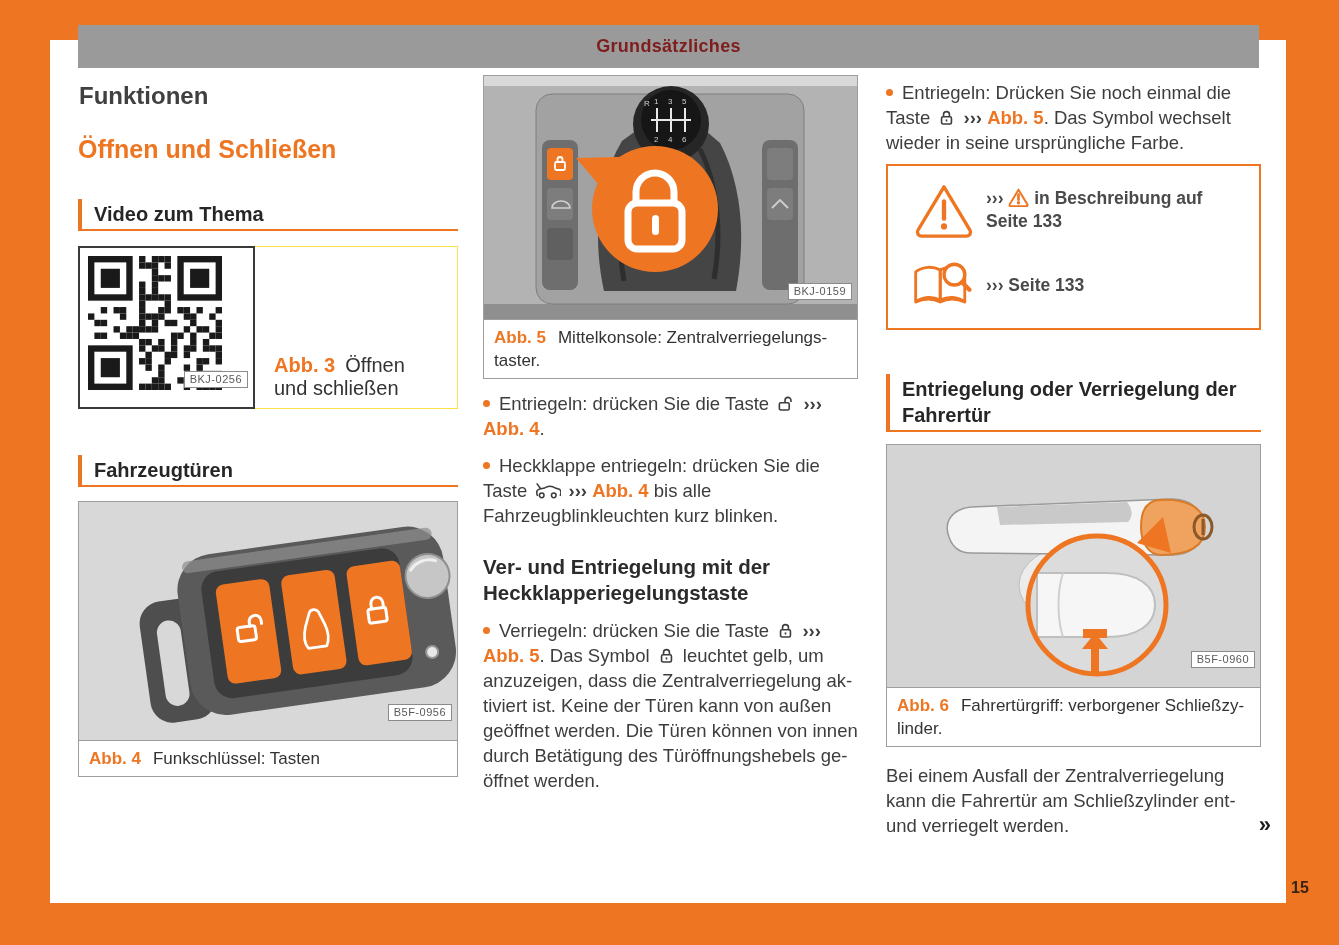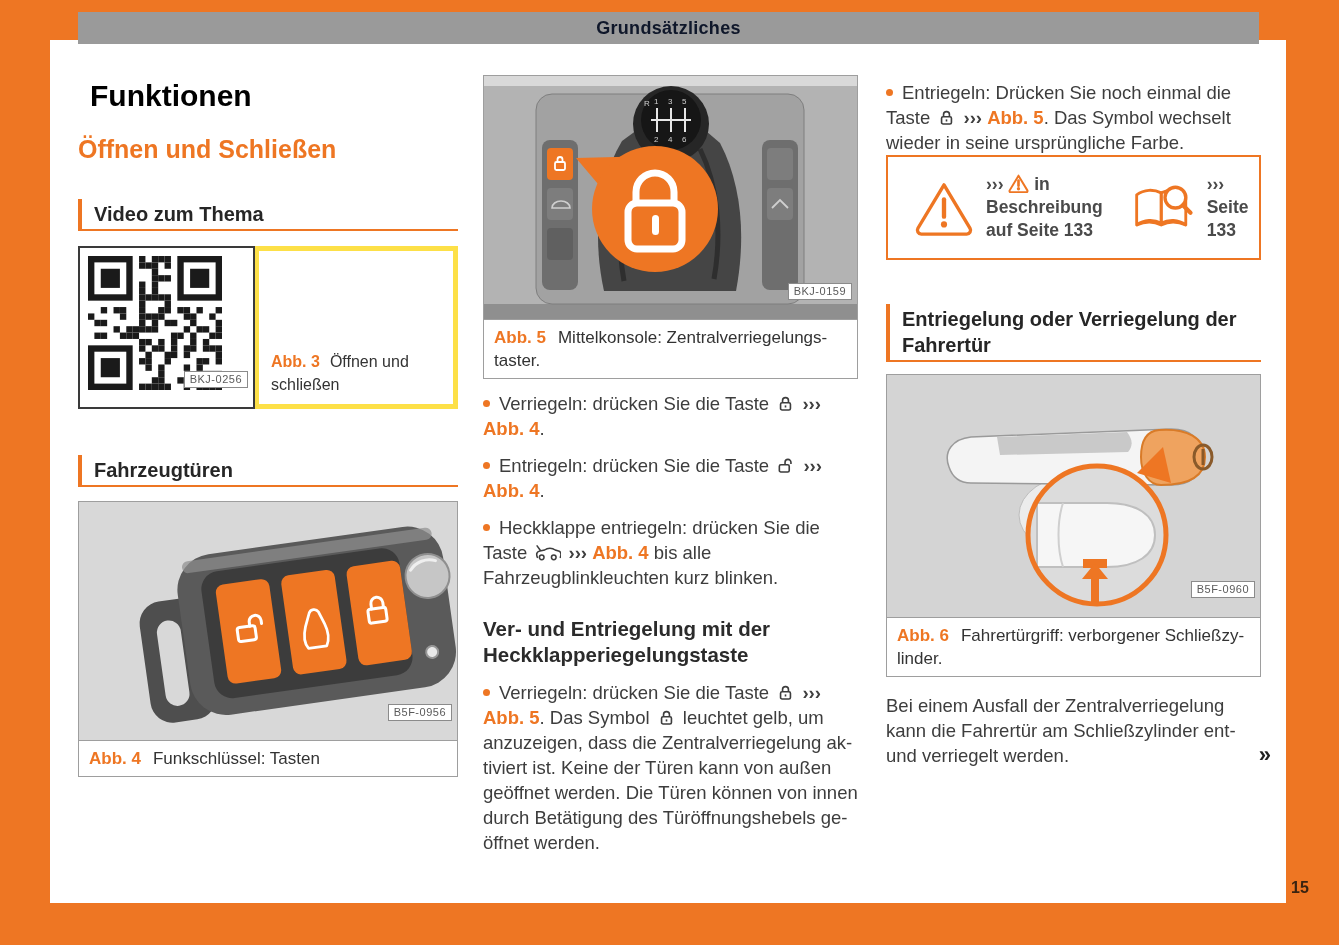--- a/index.html
+++ b/index.html
@@ -1,28 +1,28 @@
 <!DOCTYPE html>
 <html><head>
 <meta charset="utf-8">
 <style>
   html,body{margin:0;padding:0;background:#fff;}
   body{width:1339px;height:945px;font-family:"Liberation Sans",sans-serif;-webkit-font-smoothing:antialiased;}
   .frame{position:relative;width:1339px;height:945px;background:#EE7623;overflow:hidden;}
   .sheet{position:absolute;left:50px;top:40px;width:1236px;height:863px;background:#ffffff;}
-  .topbar{position:absolute;left:78px;top:12px;width:1181px;height:32px;background:#9a9a9a;color:#0f172a;
+  .topbar{position:absolute;left:78px;top:25px;width:1181px;height:43px;background:#9a9a9a;color:#7f1d1d;
           font-weight:bold;font-size:18px;display:flex;align-items:center;justify-content:center;letter-spacing:.3px;}
   .pagenum{position:absolute;left:1291px;top:879px;color:#3a2310;font-weight:bold;font-size:16px;}
 
   .col{position:absolute;}
   .c1{left:28px;top:40px;width:380px;}
   .c2{left:433px;top:35px;width:375px;}
   .c3{left:836px;top:40px;width:375px;}
 
-  h1.t{font-size:30px;line-height:32px;color:#000000;margin:0 0 24px 12px;font-weight:bold;}
+  h1.t{font-size:24px;line-height:32px;color:#404040;margin:0 0 24px 1px;font-weight:bold;}
   h2.t{font-size:25px;line-height:27px;color:#EE7623;margin:0 0 36px 0;font-weight:bold;}
   .sechead{font-size:20px;line-height:26px;font-weight:bold;color:#262626;border-left:4px solid #EE7623;
            border-bottom:2px solid #EE7623;padding:2px 0 2px 12px;margin:0;}
   .bodytext,p.b{font-size:18.5px;line-height:25px;color:#3d3d3d;margin:0;}
   p.b{margin-top:12px;}
   .h3{font-size:20.5px;line-height:26px;font-weight:bold;color:#2b2b2b;margin:22px 0 0 0;}
   .blt{display:inline-block;width:7px;height:7px;border-radius:50%;background:#EE7623;margin-right:9px;vertical-align:3px;}
   .ref{font-weight:bold;color:#3f3f3f;}
   .abblink{font-weight:bold;color:#EE7623;}
   .inlicon{vertical-align:-3px;margin:0 2px;}
@@ -30,24 +30,24 @@
   figure{margin:0;}
   .figimg{position:relative;border:1px solid #9e9e9e;background:#d8d8d8;overflow:hidden;}
   .figcode{position:absolute;right:5px;bottom:19px;background:#fff;border:1px solid #8b8b8b;color:#5a5a5a;
            font-size:11px;line-height:15px;padding:0 5px;letter-spacing:.5px;}
   .figcap{border:1px solid #9e9e9e;margin-top:-1px;padding:6px 10px;font-size:17px;line-height:23px;color:#333;}
   .figcap .lab{font-weight:bold;color:#EE7623;margin-right:12px;}
 
   .qrwrap{display:flex;margin-top:15px;height:163px;}
   .qrcell{position:relative;width:177px;border:2px solid #3a3a3a;background:#fff;box-sizing:border-box;flex:none;}
   .qrcell svg{position:absolute;left:8px;top:8px;}
-  .qrcap{flex:1;border:5px solid #fde047;margin-left:-1px;box-sizing:border-box;display:flex;align-items:flex-end;
-         padding:8px 12px;font-size:16px;line-height:23px;color:#333;}
-
-  .warnbox{border:2px solid #EE7623;margin-top:0;padding:16px 14px;display:flex;flex-direction:row;gap:20px;}
+  .qrcap{flex:1;border:1px solid #fde047;margin-left:-1px;box-sizing:border-box;display:flex;align-items:flex-end;
+         padding:8px 19px;font-size:20px;line-height:23px;color:#333;}
+
+  .warnbox{border:2px solid #EE7623;margin-top:9px;padding:16px 14px;display:flex;flex-direction:column;gap:20px;}
   .warnrow{display:flex;align-items:center;}
   .warnicn{width:84px;flex:none;display:flex;justify-content:center;}
   .warntxt{font-size:17.5px;line-height:23px;font-weight:bold;color:#4a4a4a;}
 
   .p1wrap{position:relative;margin-top:16px;}
   .more{position:absolute;right:-10px;bottom:0;font-size:22px;font-weight:bold;color:#1f1f1f;}
   .mt44{margin-top:44px;} .mt46{margin-top:46px;} .mt14{margin-top:14px;} .mt12{margin-top:12px;}
 </style>
 </head>
 <body>
@@ -287,29 +287,20 @@
           <rect x="168" y="139" width="7" height="20" rx="3.5" fill="#fff"></rect>
         </svg>
         <span class="figcode">BKJ-0159</span>
       </div>
       <figcaption class="figcap">
         <span class="lab">Abb. 5</span><span>Mittelkonsole: Zentralverriegelungs­taster.</span>
       </figcaption>
     </figure>
 
 
-    <p class="b"><span class="blt"></span><span>Verriegeln: drücken Sie die Taste</span>
-      <svg class="inlicon" width="19" height="19" viewBox="0 0 20 20">
-          <g stroke="#3d3d3d" stroke-width="1.7" fill="none">
-            <rect x="4.8" y="9.2" width="10.4" height="7.6" rx="1.6"></rect>
-            <path d="M6.9,9.2 V6.9 a3.1,3.1 0 0 1 6.2,0 V9.2"></path>
-            <path d="M10,12 v2.2"></path>
-          </g>
-        </svg>
-      <span class="ref">›››</span> <span class="abblink">Abb. 4</span><span>.</span></p>
 
     <p class="b"><span class="blt"></span><span>Entriegeln: drücken Sie die Taste</span>
       <svg class="inlicon" width="20" height="19" viewBox="0 0 21 20">
           <g stroke="#3d3d3d" stroke-width="1.7" fill="none">
             <rect x="3.5" y="9.2" width="10.4" height="7.6" rx="1.6"></rect>
             <path d="M9.5,9.2 V6.7 a3.1,3.1 0 0 1 6.2,0 V8.4"></path>
           </g>
         </svg>
       <span class="ref">›››</span> <span class="abblink">Abb. 4</span><span>.</span></p>
 

